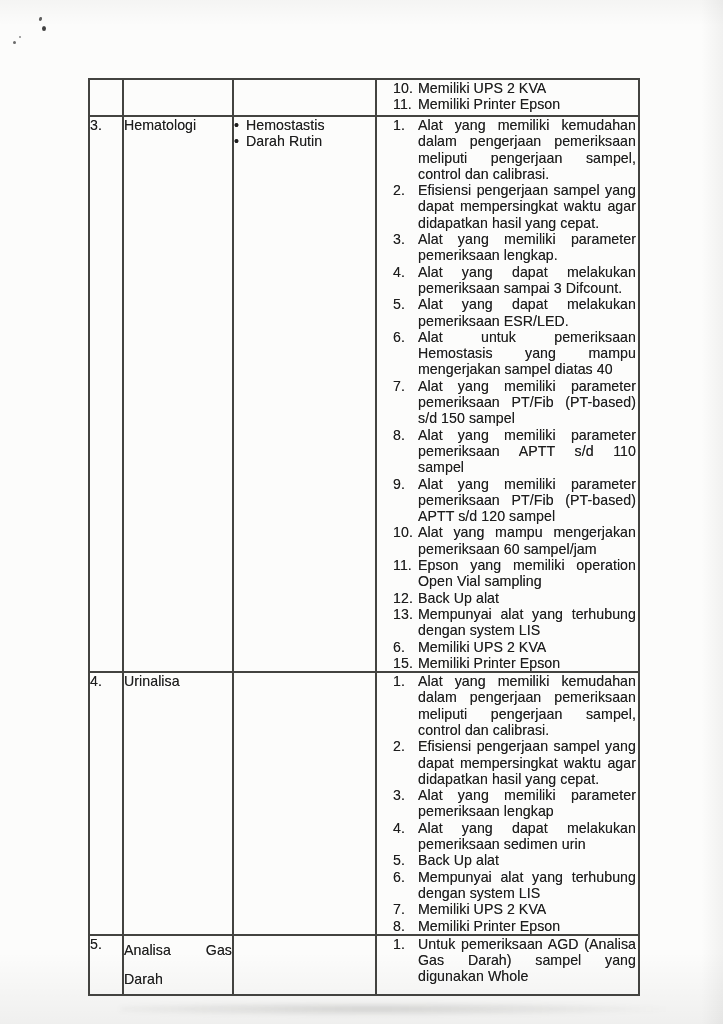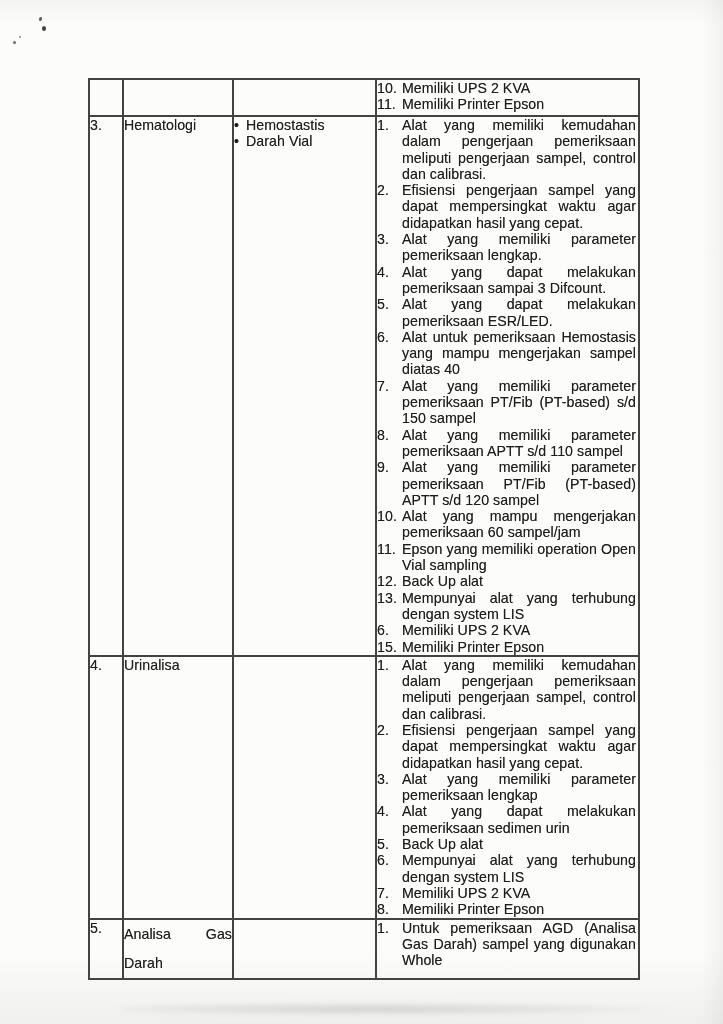--- a/index.html
+++ b/index.html
@@ -64,21 +64,21 @@
   #table-body tr:nth-child(2) { height: 508px; }
   #table-body tr:nth-child(3) { height: 251px; }
   #table-body tr:nth-child(4) { height: 45px; }
   
   #table-body tr:nth-child(4) .cell-name { line-height: 2.05; }
 
   .bullet-item { display: flex; align-items: flex-start; }
   .bullet-dot  { flex: 0 0 12px; }
   .bullet-text { flex: 1 1 auto; }
 
-  .req-item { display: flex; align-items: flex-start; }
+  .req-item { display: flex; align-items: flex-start; padding-left: 16px; }
   .req-num  { flex: 0 0 22px; padding-right: 3px; }
   .req-text { flex: 1 1 auto; text-align: justify; padding-right: 2px; }
 </style>
 </head>
 <body>
 
 <div class="scan-page">
   <div class="speck s1"></div>
   <div class="speck s2"></div>
   <div class="speck s3"></div>
@@ -110,21 +110,21 @@
         <tr>
     <td class="cell cell-no">3.</td>
     <td class="cell cell-name">Hematologi</td>
     <td class="cell cell-bullets">
             <div class="bullet-item">
     <span class="bullet-dot">•</span>
     <span class="bullet-text">Hemostastis</span>
   </div>
             <div class="bullet-item">
     <span class="bullet-dot">•</span>
-    <span class="bullet-text">Darah Vial</span>
+    <span class="bullet-text">Darah Rutin</span>
   </div>
           </td>
     <td class="cell cell-reqs">
             <div class="req-item">
     <span class="req-num">1.</span>
     <span class="req-text">Alat yang memiliki kemudahan dalam pengerjaan pemeriksaan meliputi pengerjaan sampel, control dan calibrasi.</span>
   </div>
             <div class="req-item">
     <span class="req-num">2.</span>
     <span class="req-text">Efisiensi pengerjaan sampel yang dapat mempersingkat waktu agar didapatkan hasil yang cepat.</span>

